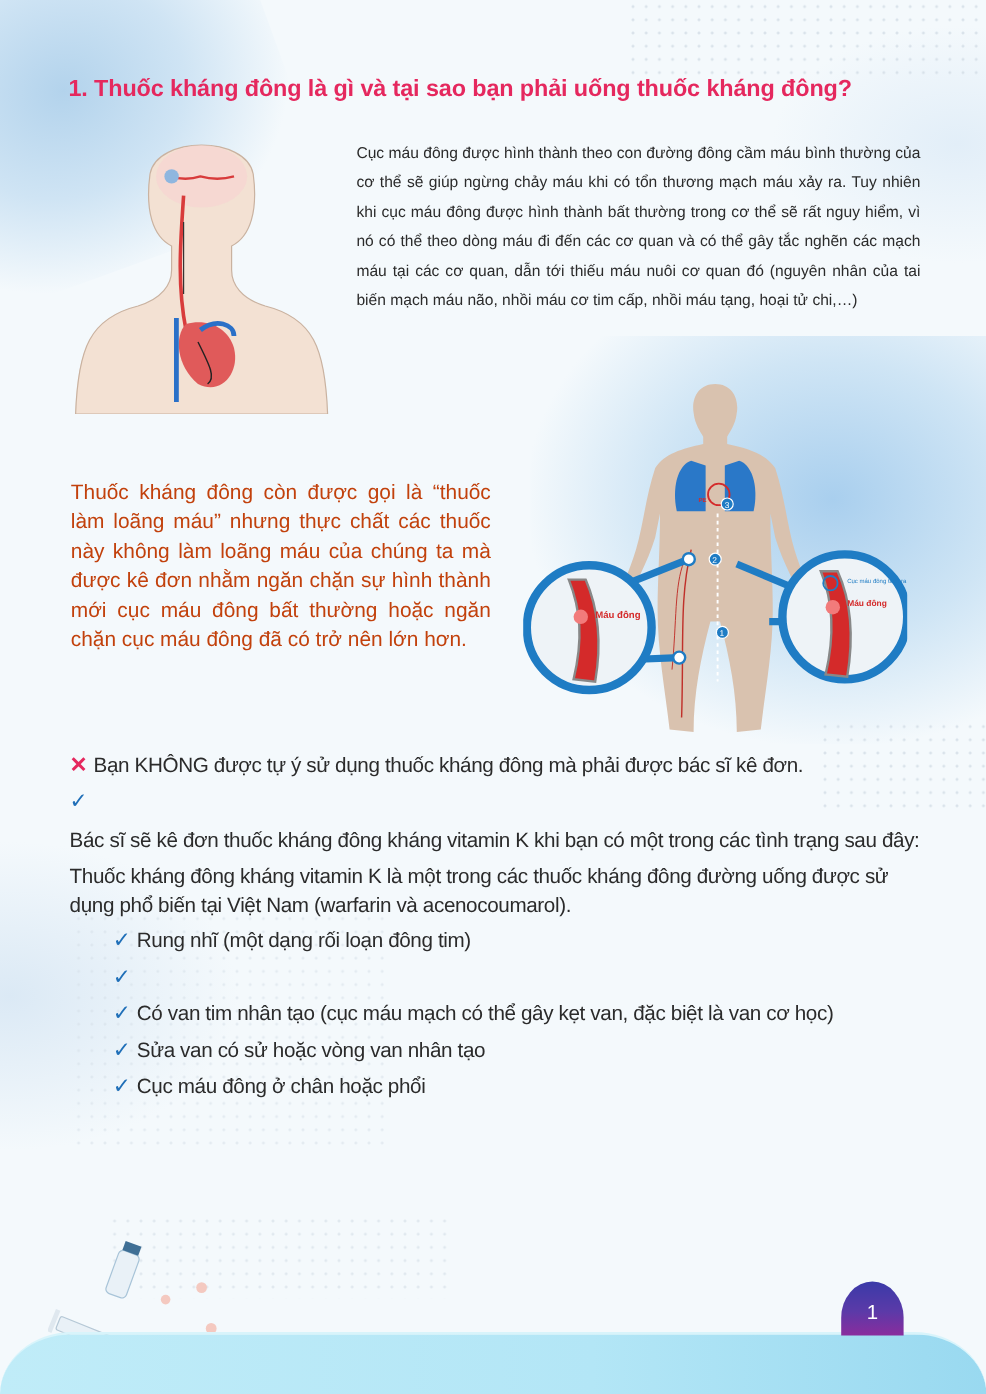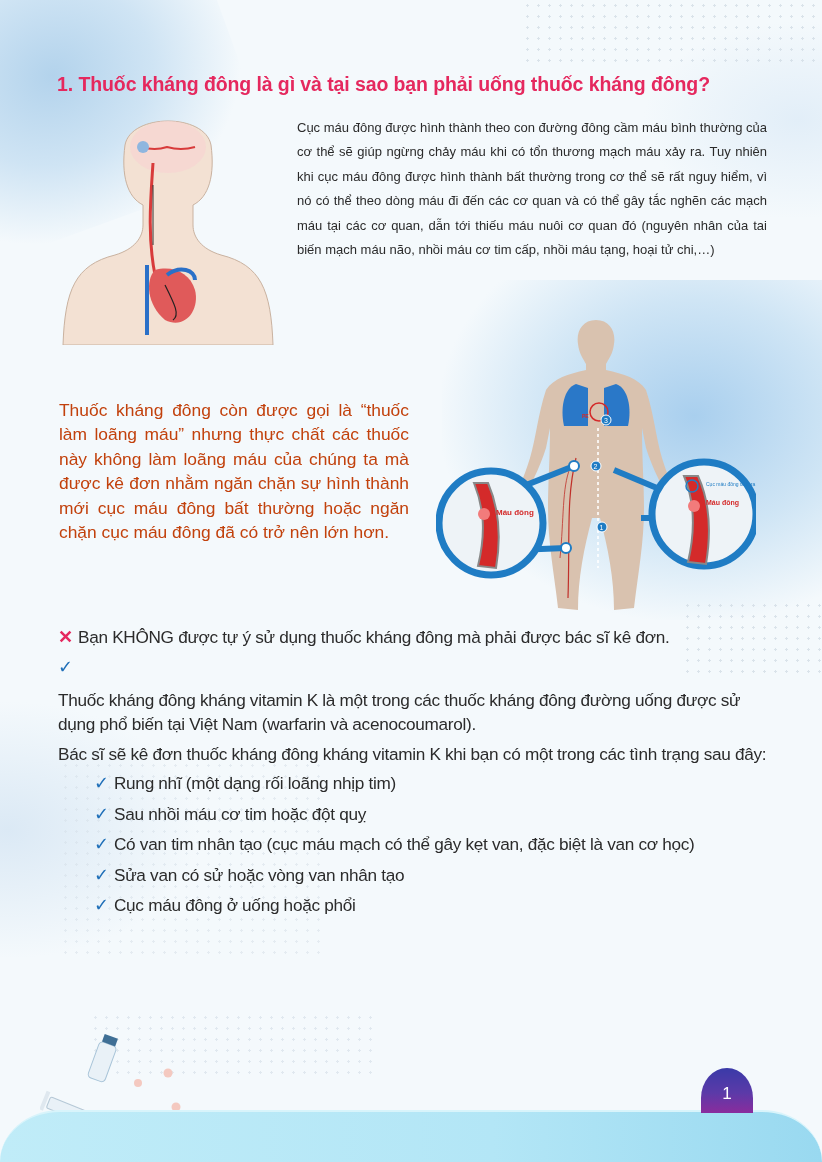--- a/index.html
+++ b/index.html
@@ -31,21 +31,21 @@
     background-image:radial-gradient(circle, #d3dde6 1px, transparent 1.4px);
     background-size:11px 11px;
     opacity:.8;
   }
   .dots-tr { right:0; top:0; width:300px; height:70px; }
   .dots-mr { right:0; top:600px; width:140px; height:80px; }
   .dots-mid { left:60px; top:760px; width:260px; height:200px; opacity:.5; }
   .dots-bot { left:90px; top:1012px; width:290px; height:70px; opacity:.6; }
 
   .title {
-    position:absolute; left:57px; top:73px;
+    position:absolute; left:57px; top:63px;
     font-weight:bold; font-size:19.5px; color:#e5285e; letter-spacing:-.1px;
     white-space:nowrap;
   }
   .p1 {
     position:absolute; left:297px; top:116px; width:470px;
     font-size:13px; line-height:24.4px; text-align:justify; color:#2b2b2b;
   }
   .p2 {
     position:absolute; left:59px; top:398px; width:350px;
     font-size:17.4px; line-height:24.4px; text-align:justify; color:#c2410c;
@@ -153,42 +153,41 @@
 </svg>
 
 <div class="bullets">
   <div class="bl">
     <span class="mark-x">✕</span>
     <span>Bạn KHÔNG được tự ý sử dụng thuốc kháng đông mà phải được bác sĩ kê đơn.</span>
   </div>
   <div class="bl">
     <span class="mark-c">✓</span>
   </div>
+  <p class="para">Bác sĩ sẽ kê đơn thuốc kháng đông kháng vitamin K khi bạn có một trong các tình trạng sau đây:</p>
   <p class="para">Thuốc kháng đông kháng vitamin K là một trong các thuốc kháng đông đường uống được sử dụng phổ biến tại Việt Nam (warfarin và acenocoumarol).</p>
-  <p class="para">Bác sĩ sẽ kê đơn thuốc kháng đông kháng vitamin K khi bạn có một trong các tình trạng sau đây:</p>
   <div class="sub">
     <div class="bl">
       <span class="mark-c">✓</span>
-      <span>Rung nhĩ (một dạng rối loãng nhịp tim)</span>
-    </div>
-    <div class="bl">
-      <span class="mark-c">✓</span>
-      <span>Sau nhồi máu cơ tim hoặc đột quỵ</span>
+      <span>Rung nhĩ (một dạng rối loạn đông tim)</span>
+    </div>
+    <div class="bl">
+      <span class="mark-c">✓</span>
     </div>
     <div class="bl">
       <span class="mark-c">✓</span>
       <span>Có van tim nhân tạo (cục máu mạch có thể gây kẹt van, đặc biệt là van cơ học)</span>
     </div>
     <div class="bl">
       <span class="mark-c">✓</span>
       <span>Sửa van có sử hoặc vòng van nhân tạo</span>
     </div>
     <div class="bl">
       <span class="mark-c">✓</span>
-      <span>Cục máu đông ở uống hoặc phổi</span>
+      <span>Cục máu đông ở chân hoặc phổi</span>
     </div>
   </div>
 </div>
 
 <svg class="deco" viewBox="0 0 180 110">
   <g transform="rotate(20 62 40)">
     <rect x="52" y="18" width="18" height="38" rx="4" fill="#e9f1f7" stroke="#a8c4d8"></rect>
     <rect x="54" y="10" width="14" height="8" fill="#3f6f95"></rect>
   </g>
   <circle cx="98" cy="58" r="4" fill="#f4c9c0"></circle>

